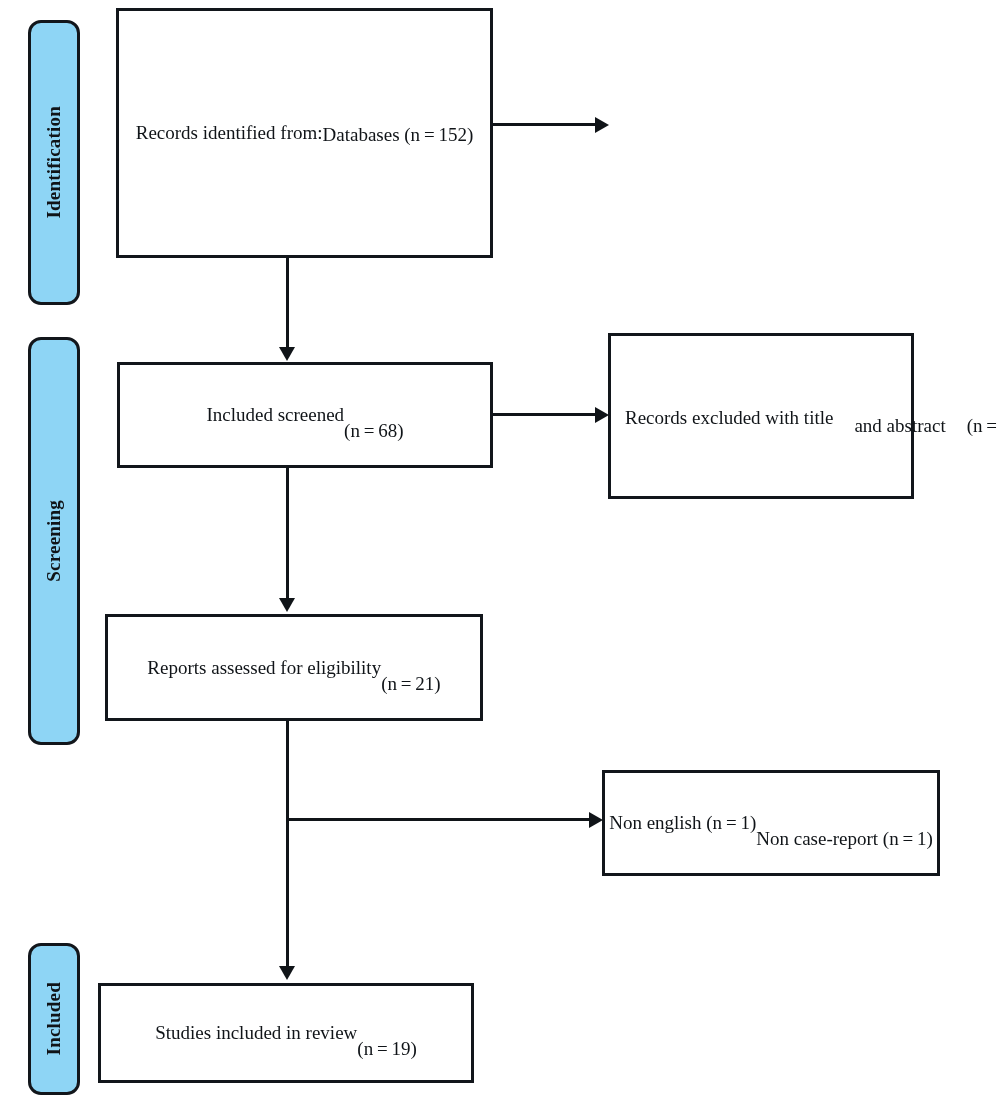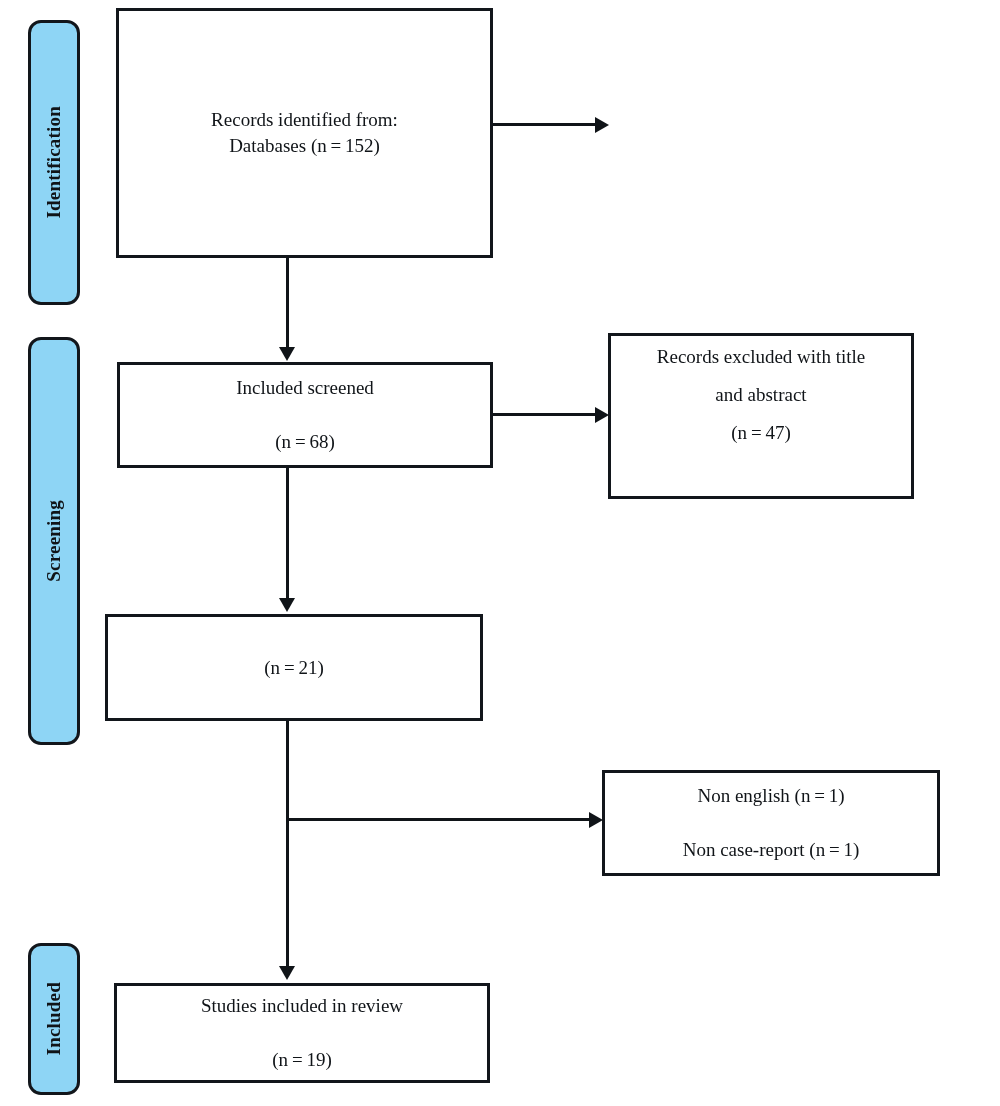--- a/index.html
+++ b/index.html
@@ -41,36 +41,36 @@
     color: #101418;
   }
 
   
   .box {
     position: absolute;
     box-sizing: border-box;
     background: #ffffff;
     border: 3px solid #12161b;
     display: flex;
-    flex-direction: column;
+    flex-direction: row;
     align-items: center;
     justify-content: center;
     text-align: center;
     padding: 6px 14px;
   }
   .box .line {
     font-size: 19px;
     line-height: 1.15;
     white-space: nowrap;
     color: #101418;
   }
   .box .line + .line { margin-top: 4px; }
   .gap-lg .line + .line { }
   .gap-md .line + .line { margin-top: 32px; }
-  .gap-sm .line + .line { margin-top: 16px; }
+  .gap-sm .line + .line { margin-top: 16px; margin-left: 21px; }
 
   
   .conn {
     position: absolute;
     background: #101418;
   }
   .conn-v { width: 3px; }
   .conn-h { height: 3px; }
 
   .arrow {
@@ -136,26 +136,27 @@
     <div class="line">(n = 68)</div>
   </div>
 
   <div class="box gap-sm" style="left:608px; top:333px; width:306px; height:166px; justify-content:flex-start; padding-top:10px;">
     <div class="line">Records excluded with title</div>
     <div class="line">and abstract</div>
     <div class="line">(n = 47)</div>
   </div>
 
   <div class="box gap-md" style="left:105px; top:614px; width:378px; height:107px;">
+    <div class="line">Reports assessed for eligibility</div>
     <div class="line">(n = 21)</div>
   </div>
 
   <div class="box gap-md" style="left:602px; top:770px; width:338px; height:106px;">
     <div class="line">Non english (n = 1)</div>
     <div class="line">Non case-report (n = 1)</div>
   </div>
 
-  <div class="box gap-md" style="left:114px; top:983px; width:376px; height:100px;">
+  <div class="box gap-md" style="left:98px; top:983px; width:376px; height:100px;">
     <div class="line">Studies included in review</div>
     <div class="line">(n = 19)</div>
   </div>
 
 </div>
 
 </body></html>

